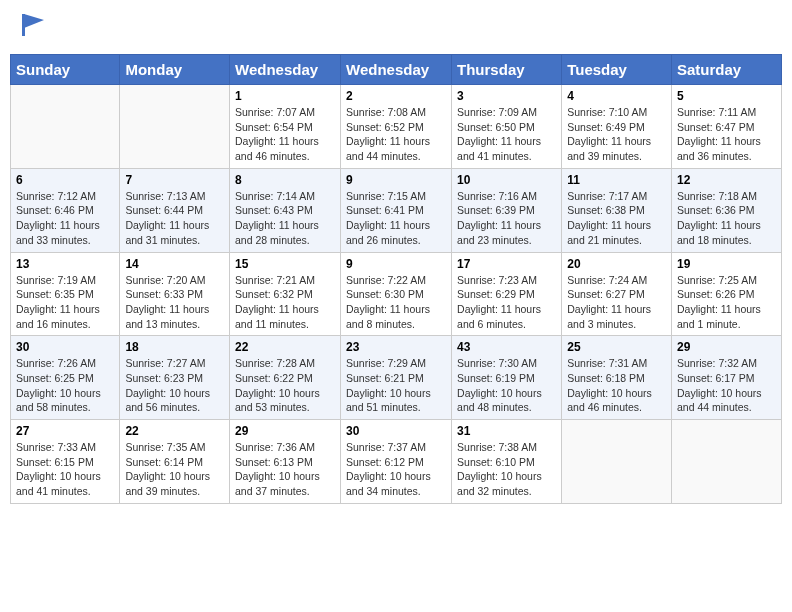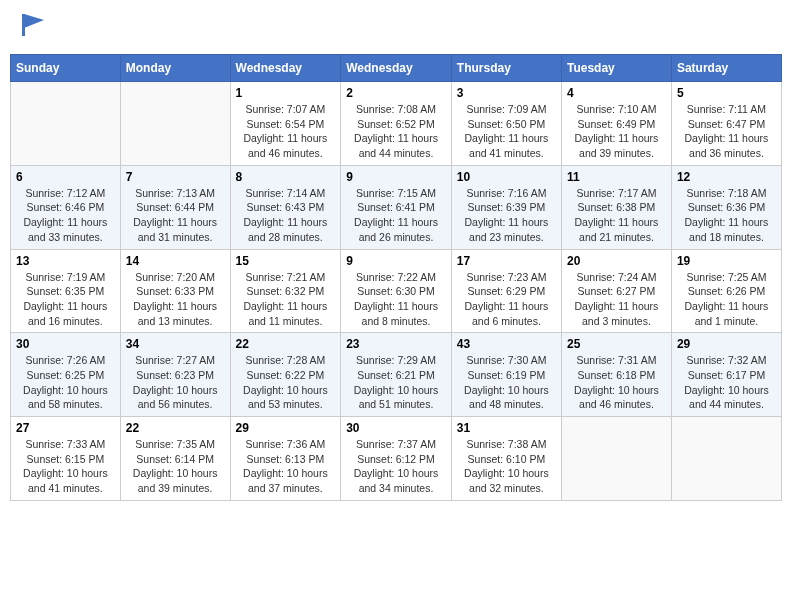--- a/index.html
+++ b/index.html
@@ -45,21 +45,21 @@
     table {
       width: 100%;
       border-collapse: collapse;
       font-size: 11px;
     }
     thead tr th {
       background-color: #4472C4;
       color: #fff;
       text-align: left;
       padding: 6px 5px;
-      font-size: 12px;
+      font-size: 15px;
       font-weight: bold;
       border: 1px solid #3a63b0;
     }
     tbody tr td {
       border: 1px solid #ccc;
       padding: 4px 5px;
       vertical-align: top;
       width: 112px;
       min-height: 80px;
       background: #fff;
@@ -70,21 +70,20 @@
     .day-num {
       font-weight: bold;
       font-size: 12px;
       display: block;
       margin-bottom: 2px;
     }
     .day-info {
       color: #333;
       font-size: 10.5px;
       line-height: 1.4;
-      text-align: center;
     }
     td.empty {
       background: #f9f9f9;
     }
   </style>
 </head>
 <body>
 
 <div class="header">
   <div class="logo">
@@ -206,21 +205,21 @@
           <span class="day-num">19</span>
           <div class="day-info">Sunrise: 7:25 AM<br>Sunset: 6:26 PM<br>Daylight: 11 hours and 1 minute.</div>
         </td>
       </tr>
       <tr>
         <td>
           <span class="day-num">30</span>
           <div class="day-info">Sunrise: 7:26 AM<br>Sunset: 6:25 PM<br>Daylight: 10 hours and 58 minutes.</div>
         </td>
         <td>
-          <span class="day-num">34</span>
+          <span class="day-num">18</span>
           <div class="day-info">Sunrise: 7:27 AM<br>Sunset: 6:23 PM<br>Daylight: 10 hours and 56 minutes.</div>
         </td>
         <td>
           <span class="day-num">22</span>
           <div class="day-info">Sunrise: 7:28 AM<br>Sunset: 6:22 PM<br>Daylight: 10 hours and 53 minutes.</div>
         </td>
         <td>
           <span class="day-num">23</span>
           <div class="day-info">Sunrise: 7:29 AM<br>Sunset: 6:21 PM<br>Daylight: 10 hours and 51 minutes.</div>
         </td>

